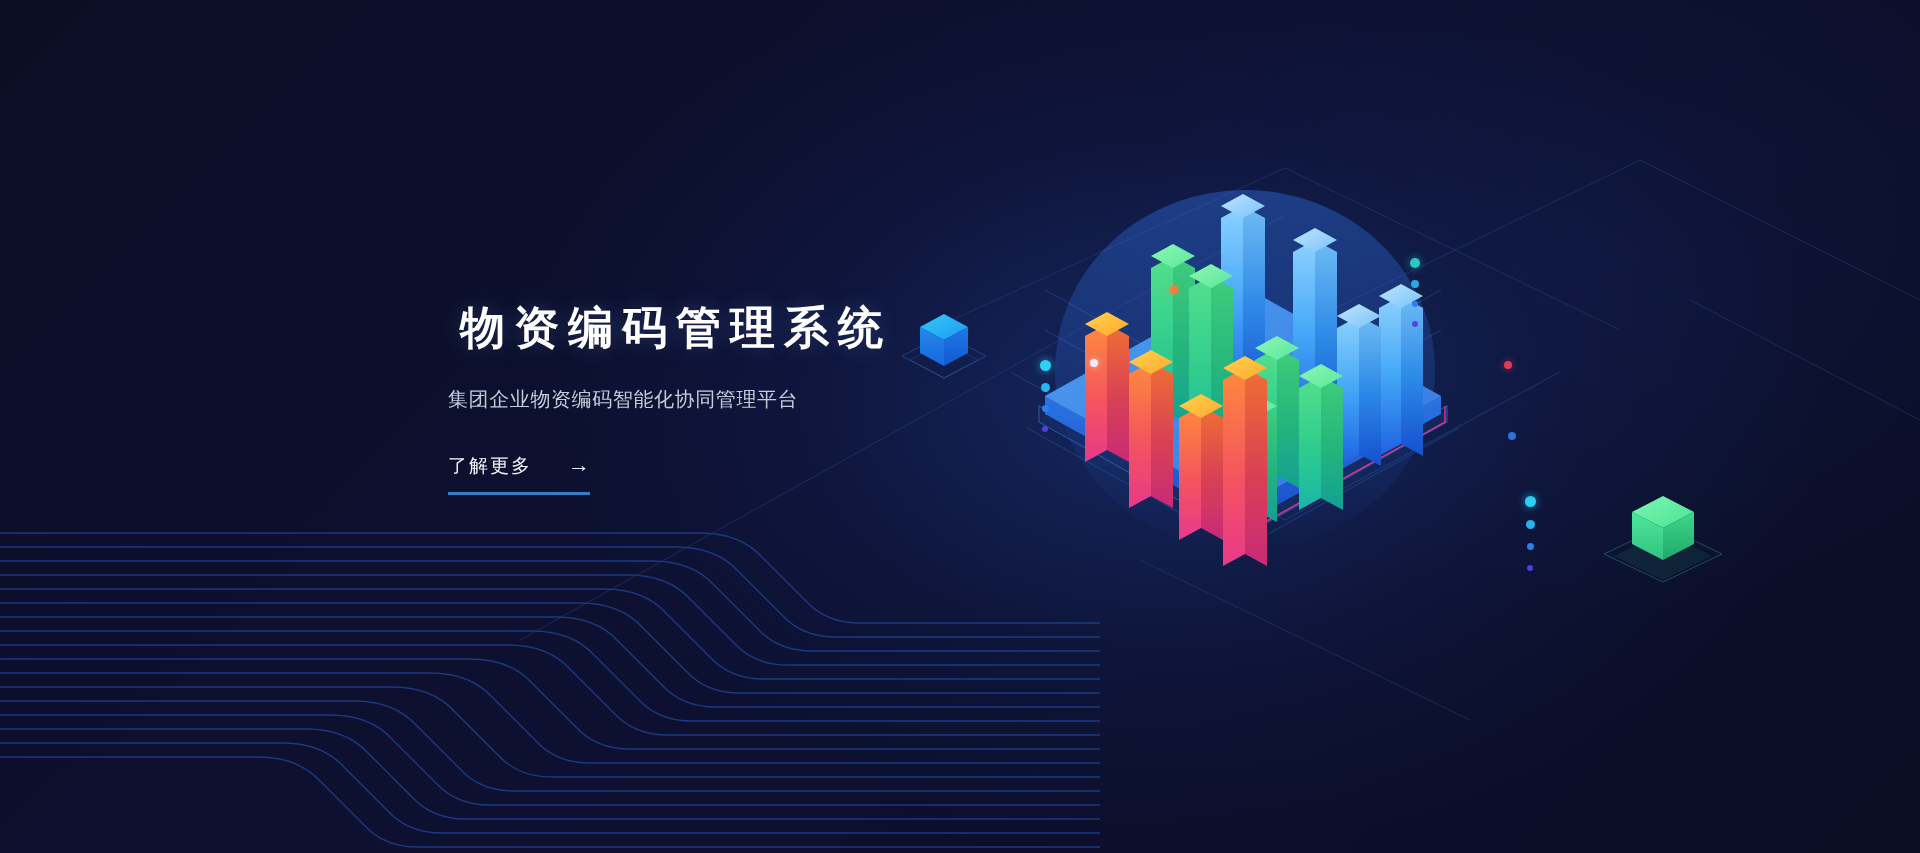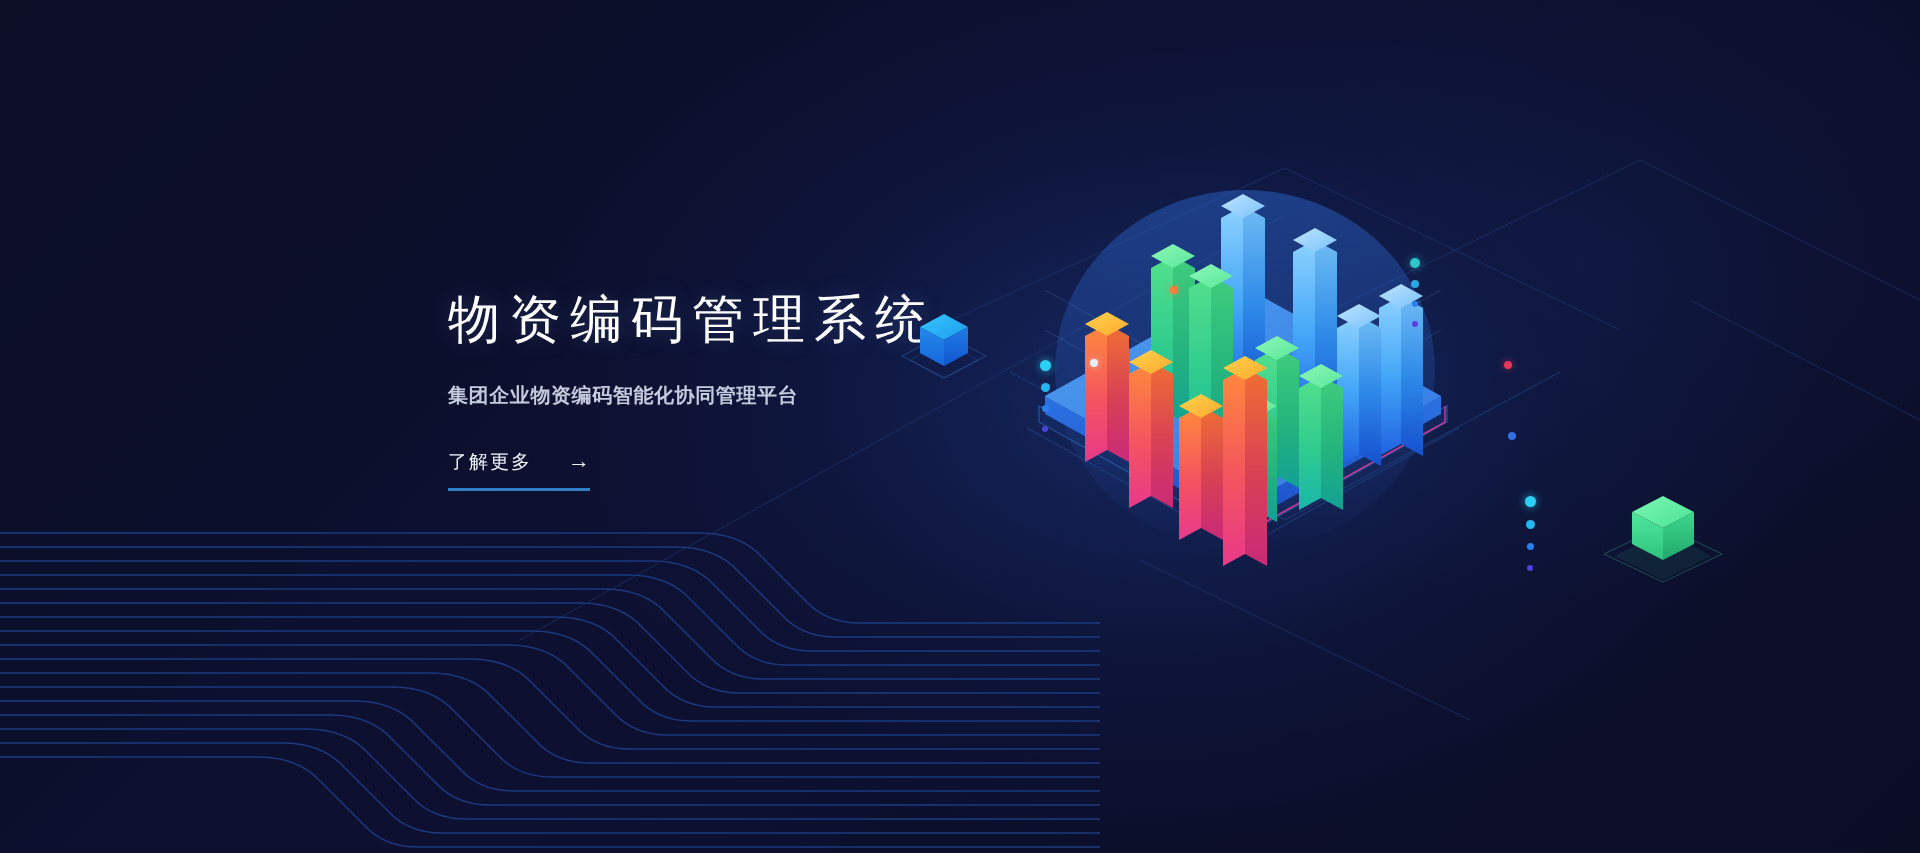--- a/index.html
+++ b/index.html
@@ -15,27 +15,27 @@
     font-family:"Liberation Sans","DejaVu Sans",sans-serif;
   }
 
   
   .traces{position:absolute;left:0;bottom:0;width:1100px;height:330px;opacity:.95;pointer-events:none;}
   .bg-diag{position:absolute;inset:0;pointer-events:none;}
 
   
   .hero{position:absolute;left:448px;top:292px;width:560px;}
   .hero-title{
-    font-size:52px;line-height:1.05;font-weight:400;color:#ffffff;
-    letter-spacing:9px;white-space:nowrap;margin:0;
+    font-size:45px;line-height:1.05;font-weight:700;color:#ffffff;
+    letter-spacing:9px;white-space:nowrap;margin:12px;
     text-shadow:0 0 22px rgba(120,170,255,.22);
   }
   .hero-sub{
     margin:34px 0 0 0;font-size:20px;line-height:1.4;color:#c3cbdd;
-    letter-spacing:.6px;font-weight:700;white-space:nowrap;
+    letter-spacing:.6px;font-weight:400;white-space:nowrap;
   }
   .hero-cta{
     margin-top:40px;display:inline-flex;align-items:center;gap:36px;
     padding-bottom:13px;border-bottom:3px solid #2f80c8;
     cursor:pointer;user-select:none;
   }
   .hero-cta .cta-text{font-size:19px;color:#eef2f8;letter-spacing:2px;}
   .hero-cta .cta-arrow{font-size:22px;color:#eef2f8;line-height:1;transform:translateY(-1px);}
 
   

